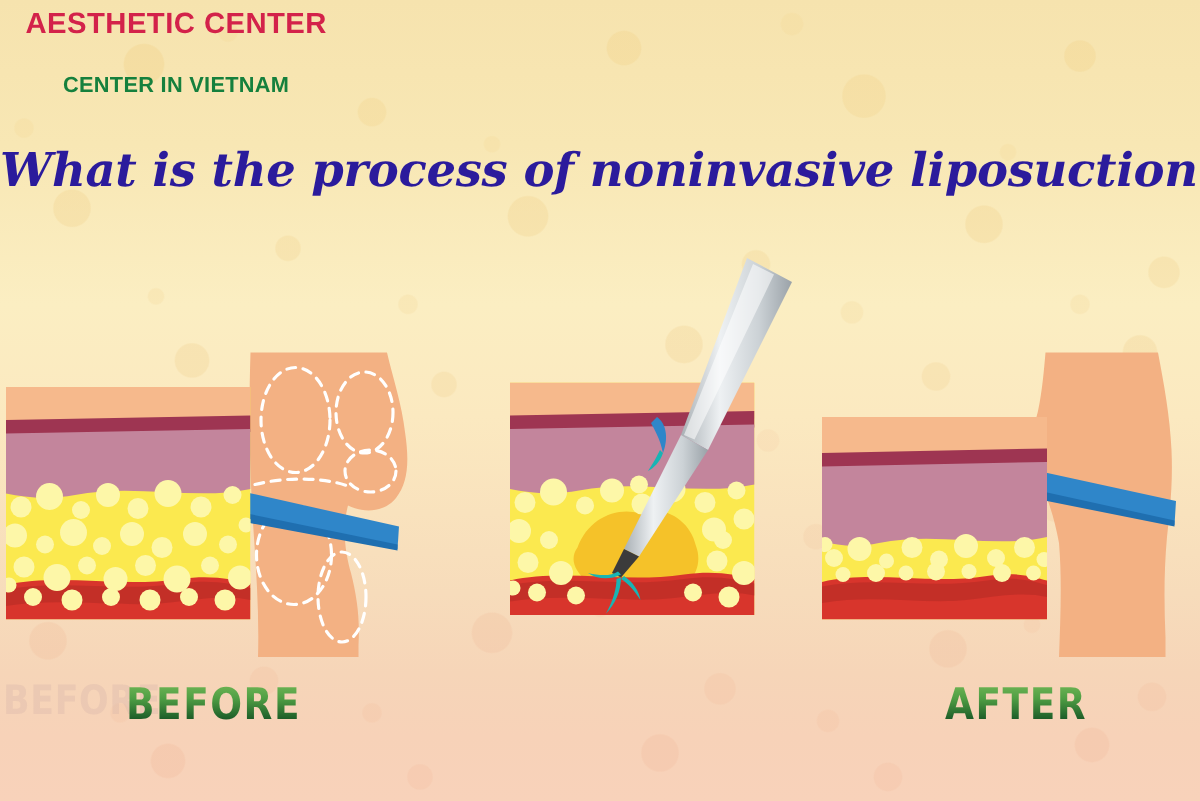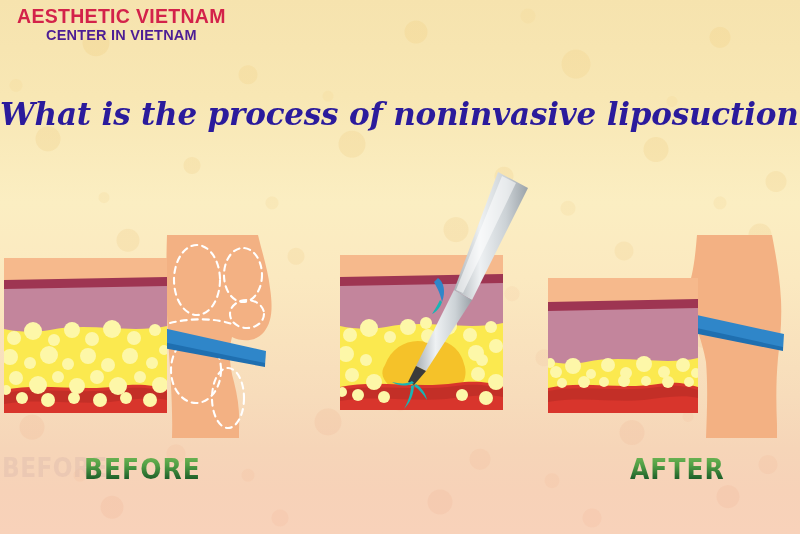--- a/index.html
+++ b/index.html
@@ -88,22 +88,23 @@
 
   
   .logo{position:absolute;left:17px;top:6px;z-index:20;}
   .logo-line1{
     font-size:19.5px;font-weight:bold;letter-spacing:.3px;
     color:#d3224a;line-height:1.08;
     white-space:nowrap;
   }
   .logo-line2{
     font-size:14.5px;font-weight:bold;letter-spacing:.2px;
-    color:#4c1d95;line-height:1.15;text-align:center;
+    color:#15803d;line-height:1.15;text-align:center;
     white-space:nowrap;
+    margin-top:22px;
   }
 
   
   .headline{
     position:absolute;left:0;right:0;top:96px;z-index:20;
     text-align:center;
     font-family:"DejaVu Serif",serif;
     font-weight:bold;font-style:italic;
     font-size:31px;letter-spacing:-.2px;
     color:#2b1b9c;
@@ -137,21 +138,21 @@
 </head>
 <body>
 
 <div id="stage">
 
   <div class="bg-base"></div>
   <div class="bg-cells"></div>
   <div class="bg-cells2"></div>
 
   <div class="logo">
-    <div class="logo-line1">AESTHETIC VIETNAM</div>
+    <div class="logo-line1">AESTHETIC CENTER</div>
     <div class="logo-line2">CENTER IN VIETNAM</div>
   </div>
 
   <div class="headline">What is the process of noninvasive liposuction?</div>
 
   <div class="panel" style="left:0;top:230px;width:290px;height:215px;">
     <svg width="290" height="215" viewBox="0 0 290 215">
       <defs>
         <clipPath id="c1skin">
             <rect x="4" y="28" width="163" height="155"></rect>

